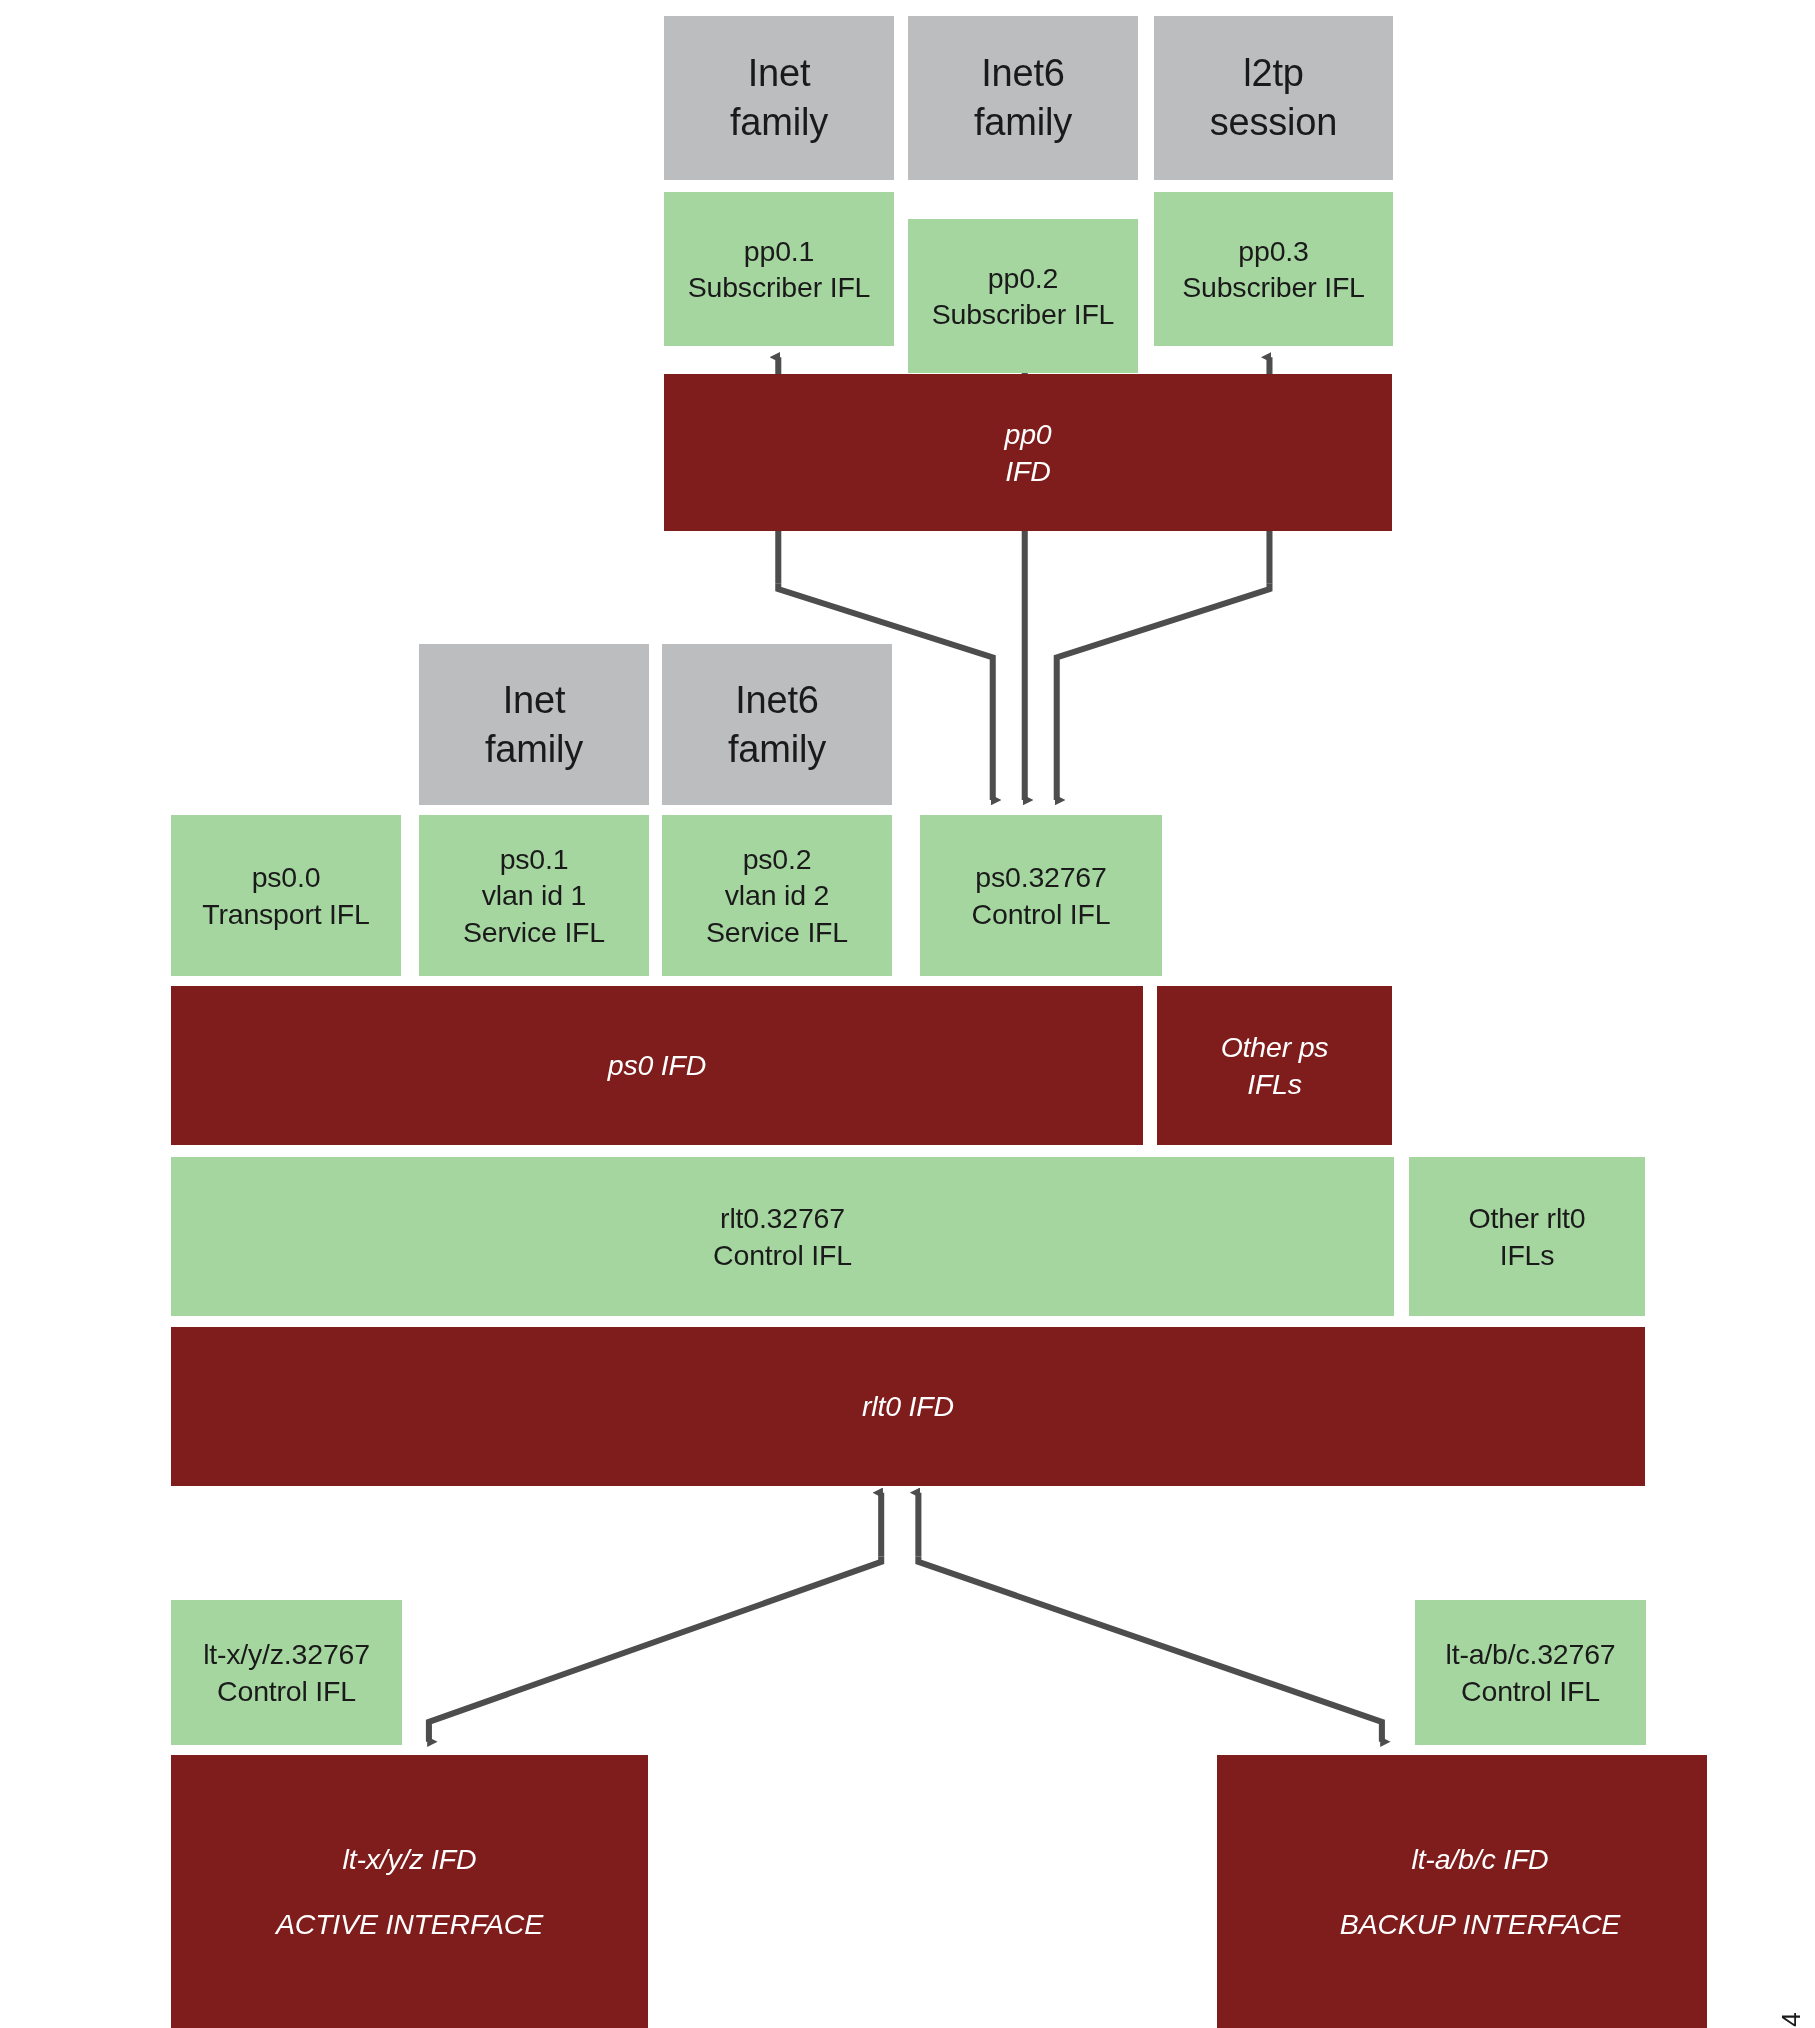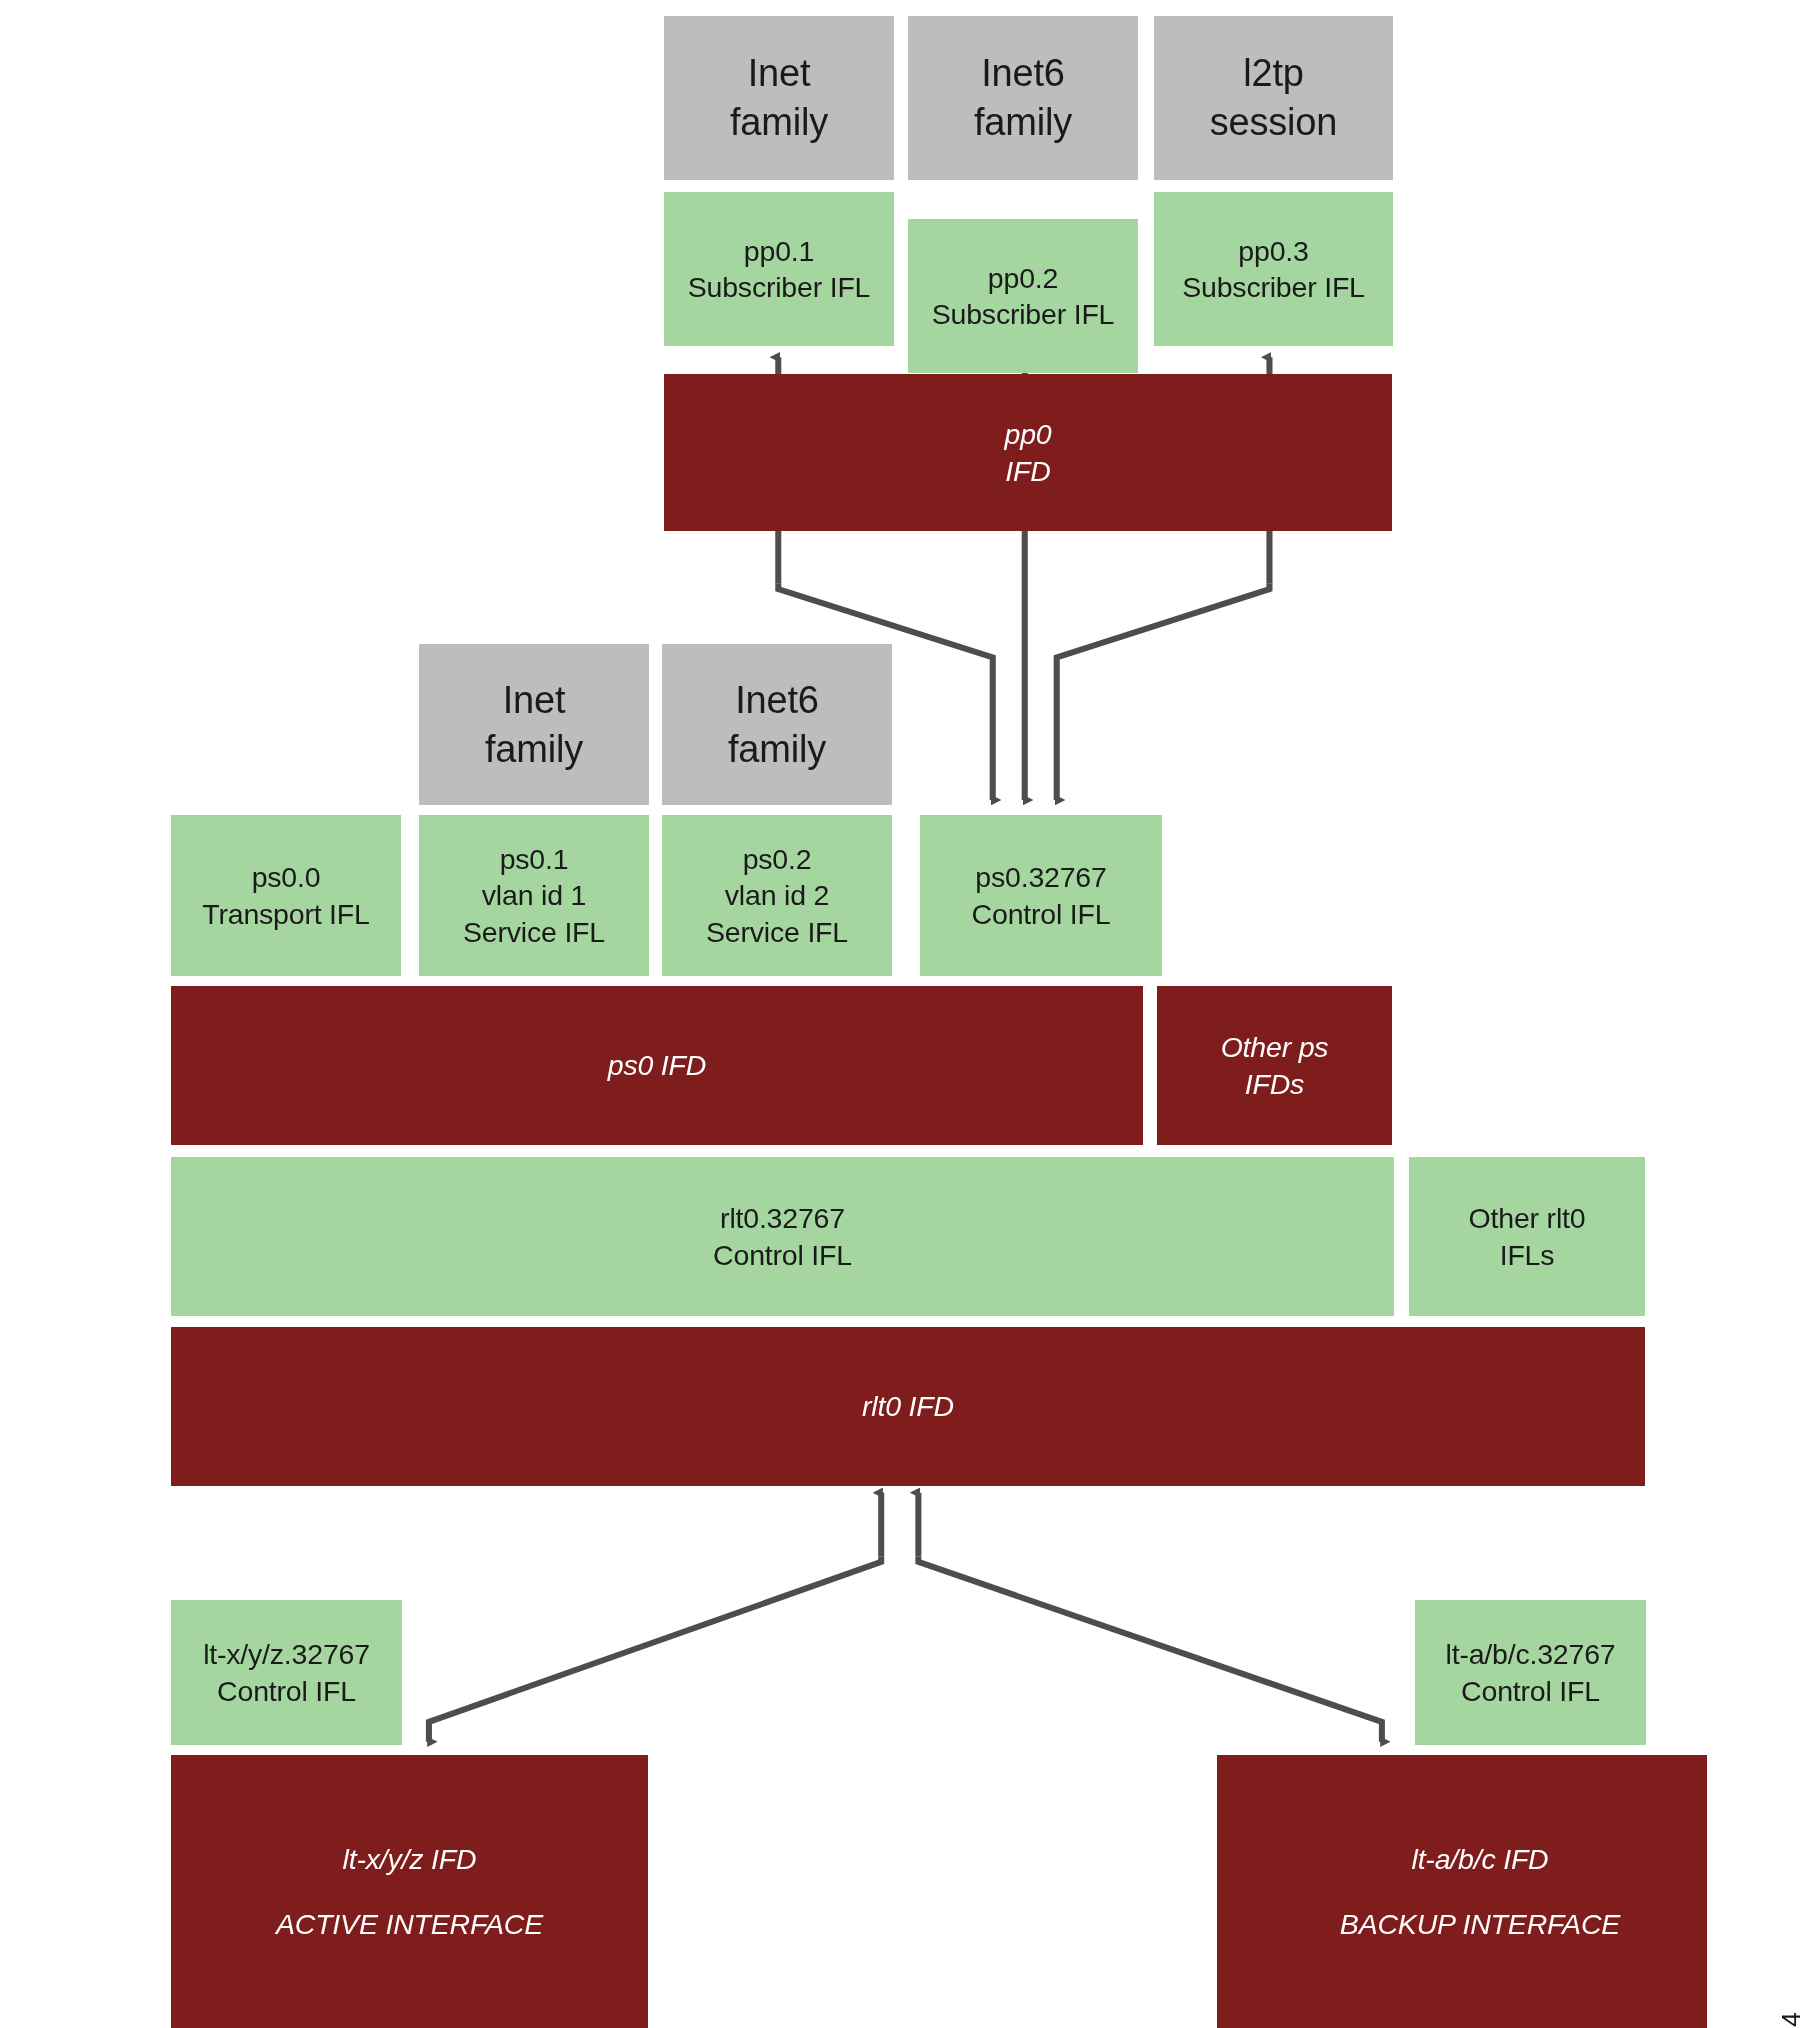--- a/index.html
+++ b/index.html
@@ -134,21 +134,21 @@
 vlan id 1
 Service IFL</div>
   <div class="node green" style="left:662px; top:815px; width:230px; height:161px;">ps0.2
 vlan id 2
 Service IFL</div>
   <div class="node green" style="left:908px; top:815px; width:242px; height:161px;margin-left:12px;">ps0.32767
 Control IFL</div>
 
   <div class="node blue" style="left:171px; top:986px; width:972px; height:159px;">ps0 IFD</div>
   <div class="node blue" style="left:1157px; top:986px; width:235px; height:159px;">Other ps
-IFDs</div>
+IFLs</div>
 
   <div class="node green" style="left:171px; top:1157px; width:1223px; height:159px;">rlt0.32767
 Control IFL</div>
   <div class="node green" style="left:1409px; top:1157px; width:236px; height:159px;">Other rlt0
 IFLs</div>
 
   <div class="node blue" style="left:171px; top:1327px; width:1474px; height:159px;">rlt0 IFD</div>
 
   <div class="node green" style="left:171px; top:1600px; width:231px; height:145px;">lt-x/y/z.32767
 Control IFL</div>

